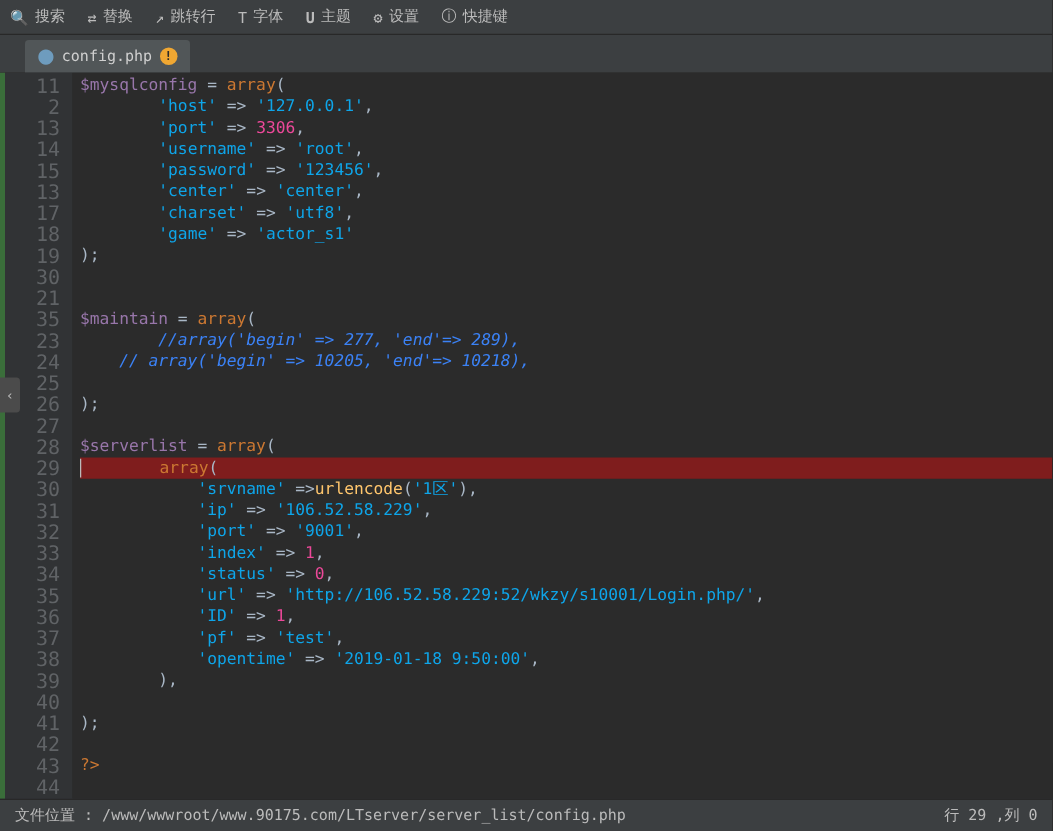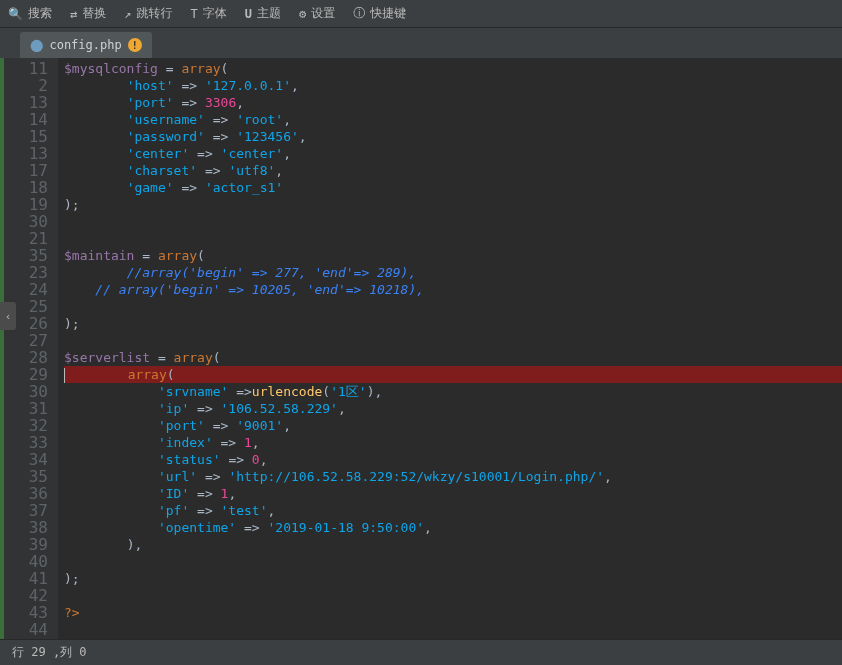--- a/index.html
+++ b/index.html
@@ -202,14 +202,18 @@
       <div class="line">40</div>
       <div class="line">41</div>
       <div class="line">42</div>
       <div class="line">43</div>
       <div class="line">44</div>
     </div>
   <div class="code" id="code"><div class="line"><span class="var">$mysqlconfig</span> <span class="op">=</span> <span class="kw">array</span><span class="op">(</span></div><div class="line">        <span class="str">'host'</span> <span class="op">=&gt;</span> <span class="str">'127.0.0.1'</span><span class="op">,</span></div><div class="line">        <span class="str">'port'</span> <span class="op">=&gt;</span> <span class="num">3306</span><span class="op">,</span></div><div class="line">        <span class="str">'username'</span> <span class="op">=&gt;</span> <span class="str">'root'</span><span class="op">,</span></div><div class="line">        <span class="str">'password'</span> <span class="op">=&gt;</span> <span class="str">'123456'</span><span class="op">,</span></div><div class="line">        <span class="str">'center'</span> <span class="op">=&gt;</span> <span class="str">'center'</span><span class="op">,</span></div><div class="line">        <span class="str">'charset'</span> <span class="op">=&gt;</span> <span class="str">'utf8'</span><span class="op">,</span></div><div class="line">        <span class="str">'game'</span> <span class="op">=&gt;</span> <span class="str">'actor_s1'</span></div><div class="line"><span class="op">);</span></div><div class="line"></div><div class="line"></div><div class="line"><span class="var">$maintain</span> <span class="op">=</span> <span class="kw">array</span><span class="op">(</span></div><div class="line">        <span class="cmt">//array('begin' =&gt; 277, 'end'=&gt; 289),</span></div><div class="line">    <span class="cmt">// array('begin' =&gt; 10205, 'end'=&gt; 10218),</span></div><div class="line"></div><div class="line"><span class="op">);</span></div><div class="line"></div><div class="line"><span class="var">$serverlist</span> <span class="op">=</span> <span class="kw">array</span><span class="op">(</span></div><div class="line hl"><span class="cursor-mark"></span>        <span class="kw">array</span><span class="op">(</span></div><div class="line">            <span class="str">'srvname'</span> <span class="op">=&gt;</span><span class="fn">urlencode</span><span class="op">(</span><span class="str">'1区'</span><span class="op">),</span></div><div class="line">            <span class="str">'ip'</span> <span class="op">=&gt;</span> <span class="str">'106.52.58.229'</span><span class="op">,</span></div><div class="line">            <span class="str">'port'</span> <span class="op">=&gt;</span> <span class="str">'9001'</span><span class="op">,</span></div><div class="line">            <span class="str">'index'</span> <span class="op">=&gt;</span> <span class="num">1</span><span class="op">,</span></div><div class="line">            <span class="str">'status'</span> <span class="op">=&gt;</span> <span class="num">0</span><span class="op">,</span></div><div class="line">            <span class="str">'url'</span> <span class="op">=&gt;</span> <span class="str">'http://106.52.58.229:52/wkzy/s10001/Login.php/'</span><span class="op">,</span></div><div class="line">            <span class="str">'ID'</span> <span class="op">=&gt;</span> <span class="num">1</span><span class="op">,</span></div><div class="line">            <span class="str">'pf'</span> <span class="op">=&gt;</span> <span class="str">'test'</span><span class="op">,</span></div><div class="line">            <span class="str">'opentime'</span> <span class="op">=&gt;</span> <span class="str">'2019-01-18 9:50:00'</span><span class="op">,</span></div><div class="line">        <span class="op">),</span></div><div class="line"></div><div class="line"><span class="op">);</span></div><div class="line"></div><div class="line"><span class="php">?&gt;</span></div><div class="line"></div></div>
 </div>
 
 <div class="statusbar">
+  <div>
+    <span>文件位置 :</span>
+    <span>/www/wwwroot/www.90175.com/LTserver/server_list/config.php</span>
+  </div>
   <div>行 29 ,列 0</div>
 </div>
 
 </body></html>

